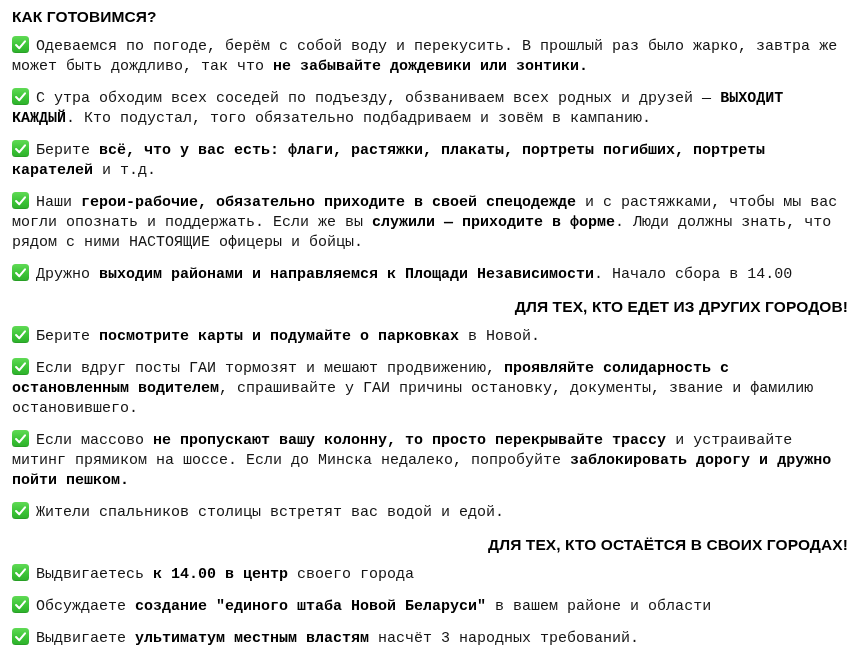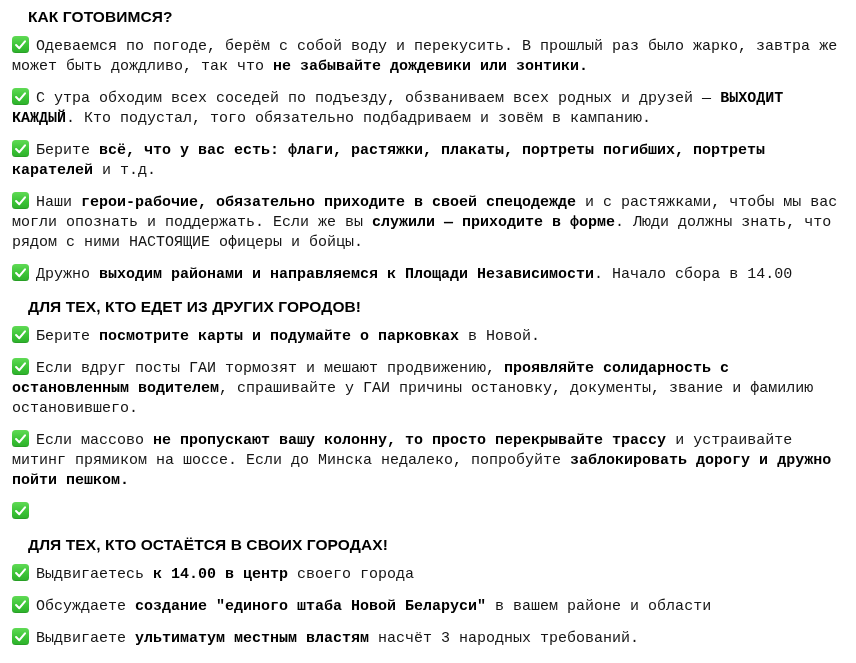--- a/index.html
+++ b/index.html
@@ -13,25 +13,26 @@
     padding: 6px 8px 10px 12px;
     font-family: "Liberation Sans", "DejaVu Sans", sans-serif;
     color: #141414;
     background: #ffffff;
   }
   .heading {
     font-size: 15.5px;
     font-weight: 700;
     line-height: 21px;
     color: #000000;
-    margin: 0 0 9px 16px;
+    margin: 0 0 9px 0;
     letter-spacing: 0.1px;
   }
   .heading:not(:first-child) {
     margin-top: 4px;
+    text-align: right;
   }
   .item {
     font-size: 15px;
     line-height: 20px;
     margin: 0 0 11px 0;
     color: #141414;
     font-family: Liberation Mono, monospace;
   }
   .item:last-child { margin-bottom: 4px; }
   .item .b {
@@ -80,21 +81,21 @@
           <path d="M4.1 9.1 L7.3 12.2 L13 5.4" fill="none" stroke="#ffffff" stroke-width="2.1" stroke-linecap="round" stroke-linejoin="round"></path>
         </svg></span><span>Берите </span><span class="b">посмотрите карты и подумайте о парковках</span><span> в Новой.</span></div>
     <div class="item"><span class="check"><svg viewBox="0 0 17 17" width="17" height="17" aria-hidden="true">
           <path d="M4.1 9.1 L7.3 12.2 L13 5.4" fill="none" stroke="#ffffff" stroke-width="2.1" stroke-linecap="round" stroke-linejoin="round"></path>
         </svg></span><span>Если вдруг посты ГАИ тормозят и мешают продвижению, </span><span class="b">проявляйте солидарность с остановленным водителем</span><span>, спрашивайте у ГАИ причины остановку, документы, звание и фамилию остановившего.</span></div>
     <div class="item"><span class="check"><svg viewBox="0 0 17 17" width="17" height="17" aria-hidden="true">
           <path d="M4.1 9.1 L7.3 12.2 L13 5.4" fill="none" stroke="#ffffff" stroke-width="2.1" stroke-linecap="round" stroke-linejoin="round"></path>
         </svg></span><span>Если массово </span><span class="b">не пропускают вашу колонну, то просто перекрывайте трассу</span><span> и устраивайте митинг прямиком на шоссе. Если до Минска недалеко, попробуйте </span><span class="b">заблокировать дорогу и дружно пойти пешком.</span></div>
     <div class="item"><span class="check"><svg viewBox="0 0 17 17" width="17" height="17" aria-hidden="true">
           <path d="M4.1 9.1 L7.3 12.2 L13 5.4" fill="none" stroke="#ffffff" stroke-width="2.1" stroke-linecap="round" stroke-linejoin="round"></path>
-        </svg></span></div>
+        </svg></span><span>Жители спальников столицы встретят вас водой и едой.</span></div>
     <div class="heading">ДЛЯ ТЕХ, КТО ОСТАЁТСЯ В СВОИХ ГОРОДАХ!</div>
     <div class="item"><span class="check"><svg viewBox="0 0 17 17" width="17" height="17" aria-hidden="true">
           <path d="M4.1 9.1 L7.3 12.2 L13 5.4" fill="none" stroke="#ffffff" stroke-width="2.1" stroke-linecap="round" stroke-linejoin="round"></path>
         </svg></span><span>Выдвигаетесь </span><span class="b">к 14.00 в центр</span><span> своего города</span></div>
     <div class="item"><span class="check"><svg viewBox="0 0 17 17" width="17" height="17" aria-hidden="true">
           <path d="M4.1 9.1 L7.3 12.2 L13 5.4" fill="none" stroke="#ffffff" stroke-width="2.1" stroke-linecap="round" stroke-linejoin="round"></path>
         </svg></span><span>Обсуждаете </span><span class="b">создание "единого штаба Новой Беларуси"</span><span> в вашем районе и области</span></div>
     <div class="item"><span class="check"><svg viewBox="0 0 17 17" width="17" height="17" aria-hidden="true">
           <path d="M4.1 9.1 L7.3 12.2 L13 5.4" fill="none" stroke="#ffffff" stroke-width="2.1" stroke-linecap="round" stroke-linejoin="round"></path>
         </svg></span><span>Выдвигаете </span><span class="b">ультиматум местным властям</span><span> насчёт 3 народных требований.</span></div>

